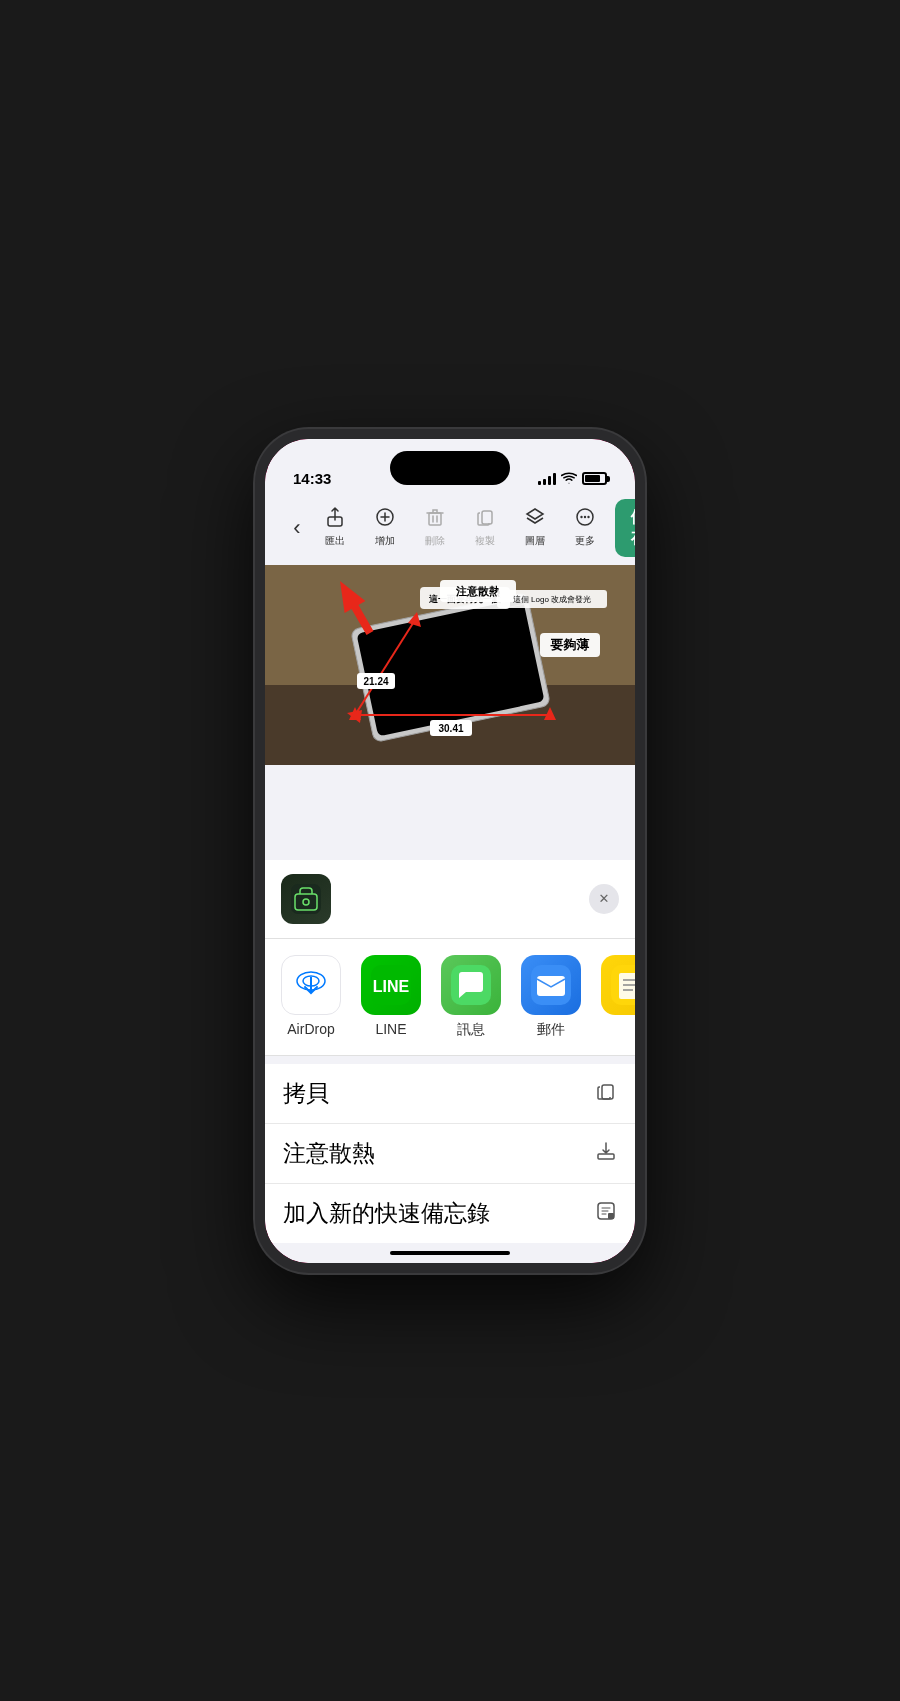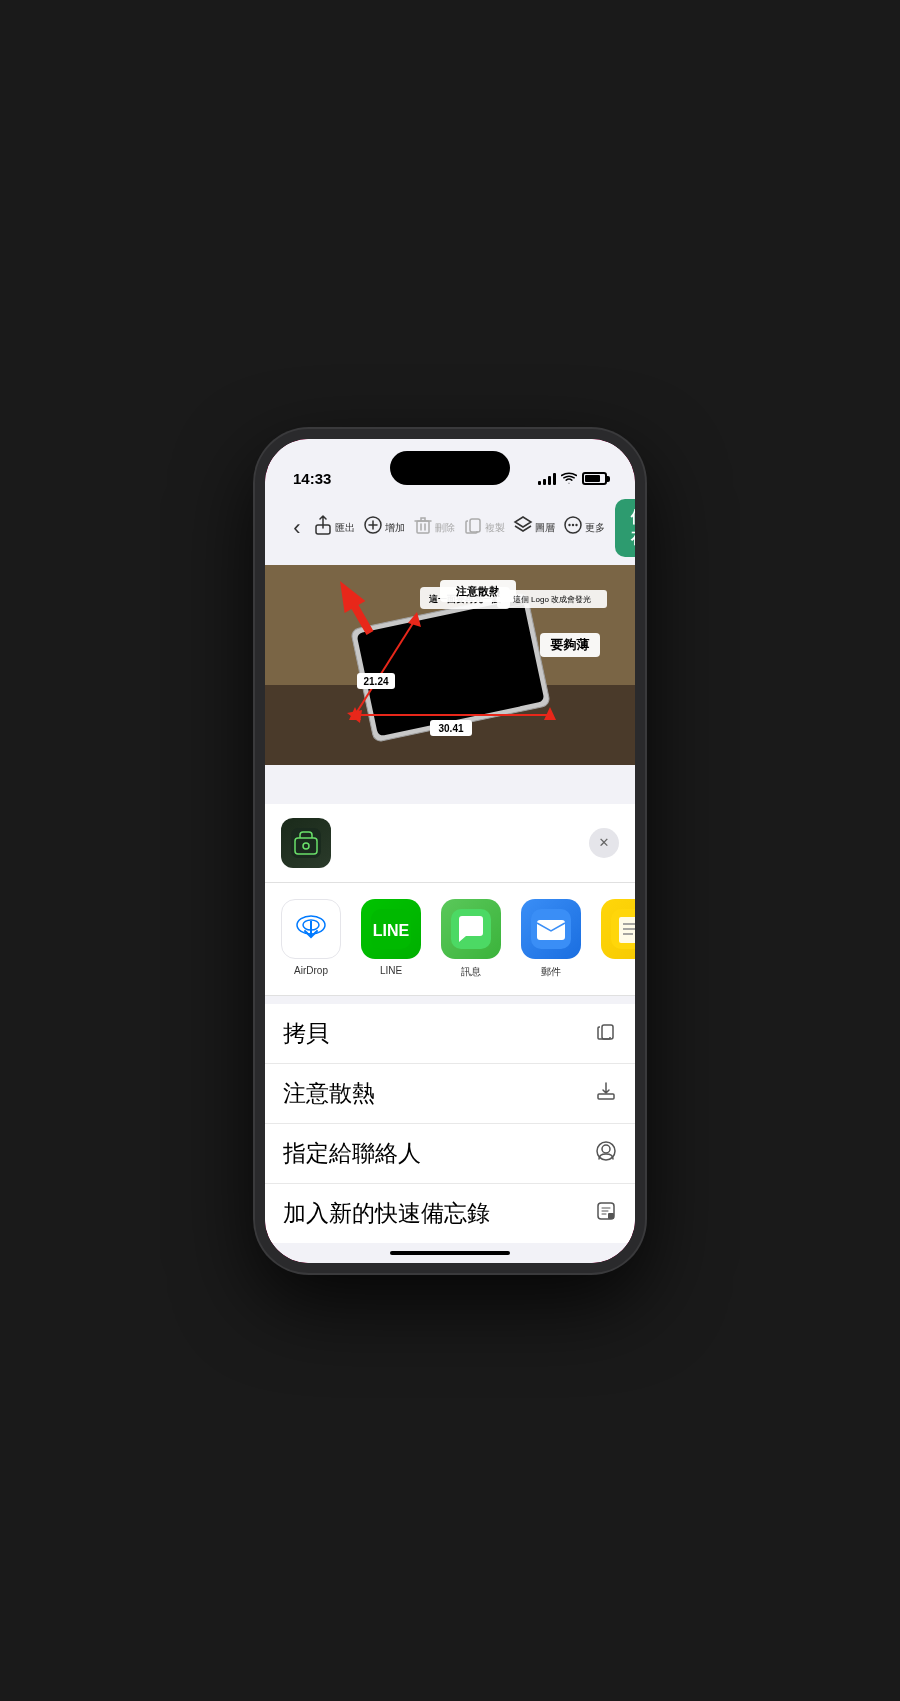--- a/index.html
+++ b/index.html
@@ -123,21 +123,21 @@
     }
     .toolbar-actions {
       display: flex;
       align-items: center;
       gap: 6px;
       flex: 1;
       justify-content: center;
     }
     .toolbar-item {
       display: flex;
-      flex-direction: row;
+      flex-direction: column;
       align-items: center;
       gap: 2px;
       min-width: 44px;
     }
     .toolbar-item-icon {
       font-size: 18px;
       color: #333;
     }
     .toolbar-item-label {
       font-size: 10px;
@@ -235,21 +235,21 @@
       background: #fff;
       border: 1px solid #e5e5ea;
       position: relative;
       overflow: hidden;
     }
     .app-icon-line { background: linear-gradient(135deg, #00c300, #00b000); }
     .app-icon-messages { background: linear-gradient(135deg, #5ac85a, #3bb33b); }
     .app-icon-mail { background: linear-gradient(135deg, #3a8ef6, #1a6ee0); }
     .app-icon-notes { background: linear-gradient(135deg, #ffd60a, #f5c800); }
     .app-label {
-      font-size: 10px;
+      font-size: 14px;
       color: #333;
       text-align: left;
     }
     
     .action-list {
       background: #fff;
       margin: 8px 0 0 0;
     }
     .action-item {
       display: flex;
@@ -522,30 +522,20 @@
         <div class="action-item">
           <span class="action-label">注意散熱</span>
           <span class="action-icon">
             <svg width="22" height="22" viewBox="0 0 22 22" fill="none">
               <rect x="3" y="14" width="16" height="5" rx="1" stroke="#555" stroke-width="1.5" fill="none"></rect>
               <path d="M11 3 L11 13 M8 10 L11 13 L14 10" stroke="#555" stroke-width="1.5" stroke-linecap="round" stroke-linejoin="round"></path>
             </svg>
           </span>
         </div>
         <div class="action-item">
-          <span class="action-label">指定給聯絡人</span>
-          <span class="action-icon">
-            <svg width="22" height="22" viewBox="0 0 22 22" fill="none">
-              <circle cx="11" cy="9" r="4" stroke="#555" stroke-width="1.5"></circle>
-              <path d="M4 19 Q4 14 11 14 Q18 14 18 19" stroke="#555" stroke-width="1.5" fill="none" stroke-linecap="round"></path>
-              <circle cx="11" cy="11" r="9" stroke="#555" stroke-width="1.5" fill="none"></circle>
-            </svg>
-          </span>
-        </div>
-        <div class="action-item">
           <span class="action-label">加入新的快速備忘錄</span>
           <span class="action-icon">
             <svg width="22" height="22" viewBox="0 0 22 22" fill="none">
               <rect x="3" y="3" width="16" height="16" rx="3" stroke="#555" stroke-width="1.5" fill="none"></rect>
               <path d="M7 8 L15 8 M7 11 L13 11 M7 14 L11 14" stroke="#555" stroke-width="1" stroke-linecap="round"></path>
               <rect x="13" y="13" width="6" height="6" rx="1" fill="#555"></rect>
             </svg>
           </span>
         </div>
       </div>

